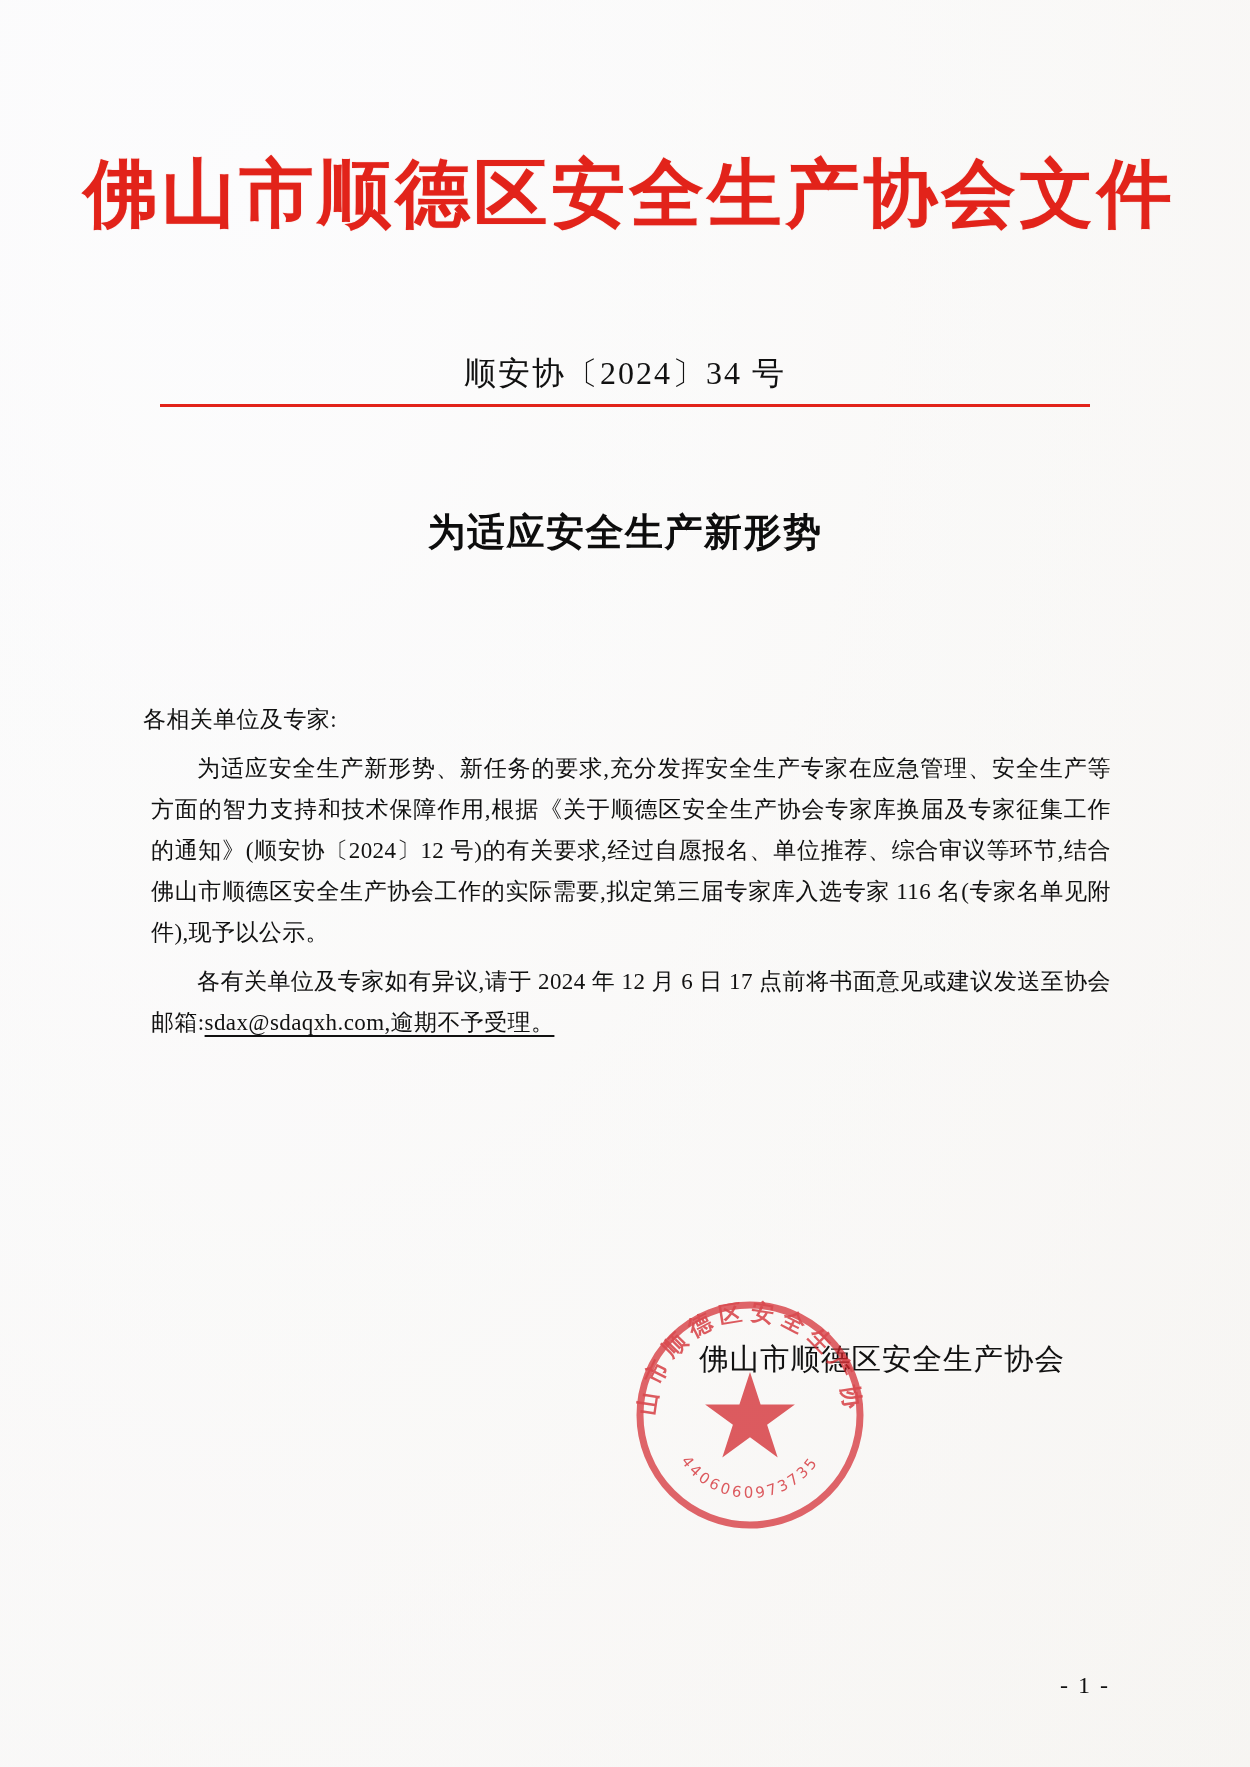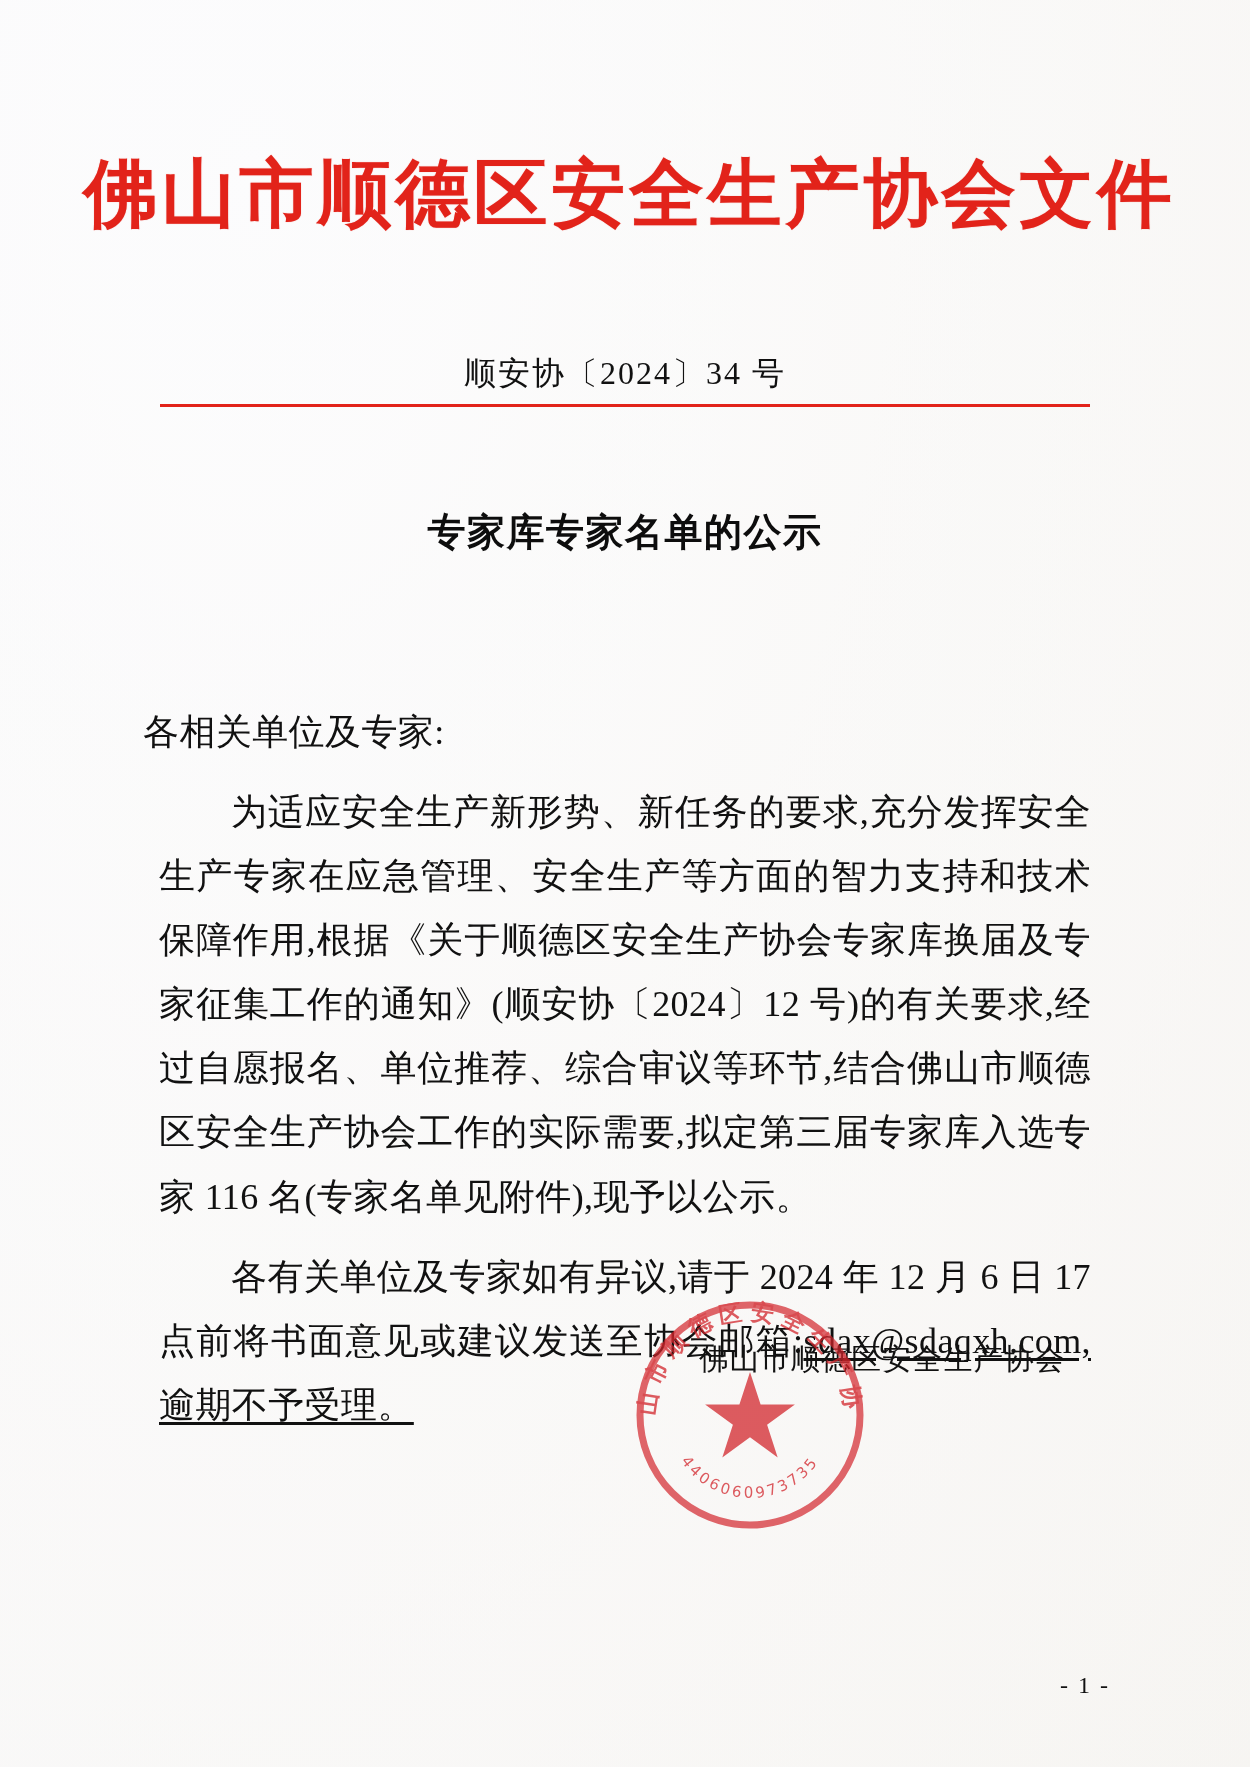--- a/index.html
+++ b/index.html
@@ -84,34 +84,34 @@
     color: #0d0d0d;
   }
   .doc-title div {
     white-space: nowrap;
   }
 
   
   .body-block {
     position: absolute;
     left: 143px;
-    right: 143px;
+    right: 131px;
     top: 700px;
-    font-size: 36px;
+    font-size: 23px;
     line-height: 1.78;
     letter-spacing: 0.4px;
     color: #111;
     font-family: "Liberation Serif", "DejaVu Serif", serif;
   }
   .salutation {
     margin: 0 0 2px 0;
     text-align: justify;
   }
   .para {
-    margin: 16px;
+    margin: 8px;
     text-indent: 2em;
     text-align: justify;
     text-align-last: left;
   }
   .para.spaced {
     margin-top: 4px;
   }
   .underline-email {
     text-decoration: underline;
     text-underline-offset: 5px;
@@ -166,21 +166,21 @@
 
   <div class="masthead">
     <div class="masthead-title">佛山市顺德区安全生产协会文件</div>
   </div>
 
   <div class="doc-number">顺安协〔2024〕34 号</div>
 
   <div class="red-rule"></div>
 
   <div class="doc-title">
-    <div>专家库专家名单的公示</div>
+    <div>为适应安全生产新形势</div>
   </div>
 
   <div class="body-block">
     <p class="salutation">各相关单位及专家:</p>
 
     <p class="para">为适应安全生产新形势、新任务的要求,充分发挥安全生产专家在应急管理、安全生产等方面的智力支持和技术保障作用,根据《关于顺德区安全生产协会专家库换届及专家征集工作的通知》(顺安协〔2024〕12 号)的有关要求,经过自愿报名、单位推荐、综合审议等环节,结合佛山市顺德区安全生产协会工作的实际需要,拟定第三届专家库入选专家 116 名(专家名单见附件),现予以公示。</p>
 
     <p class="para spaced">
       <span>各有关单位及专家如有异议,请于 2024 年 12 月 6 日 17 点前将书面意见或建议发送至协会邮箱:</span><span class="underline-email">sdax@sdaqxh.com,逾期不予受理。</span>
     </p>

